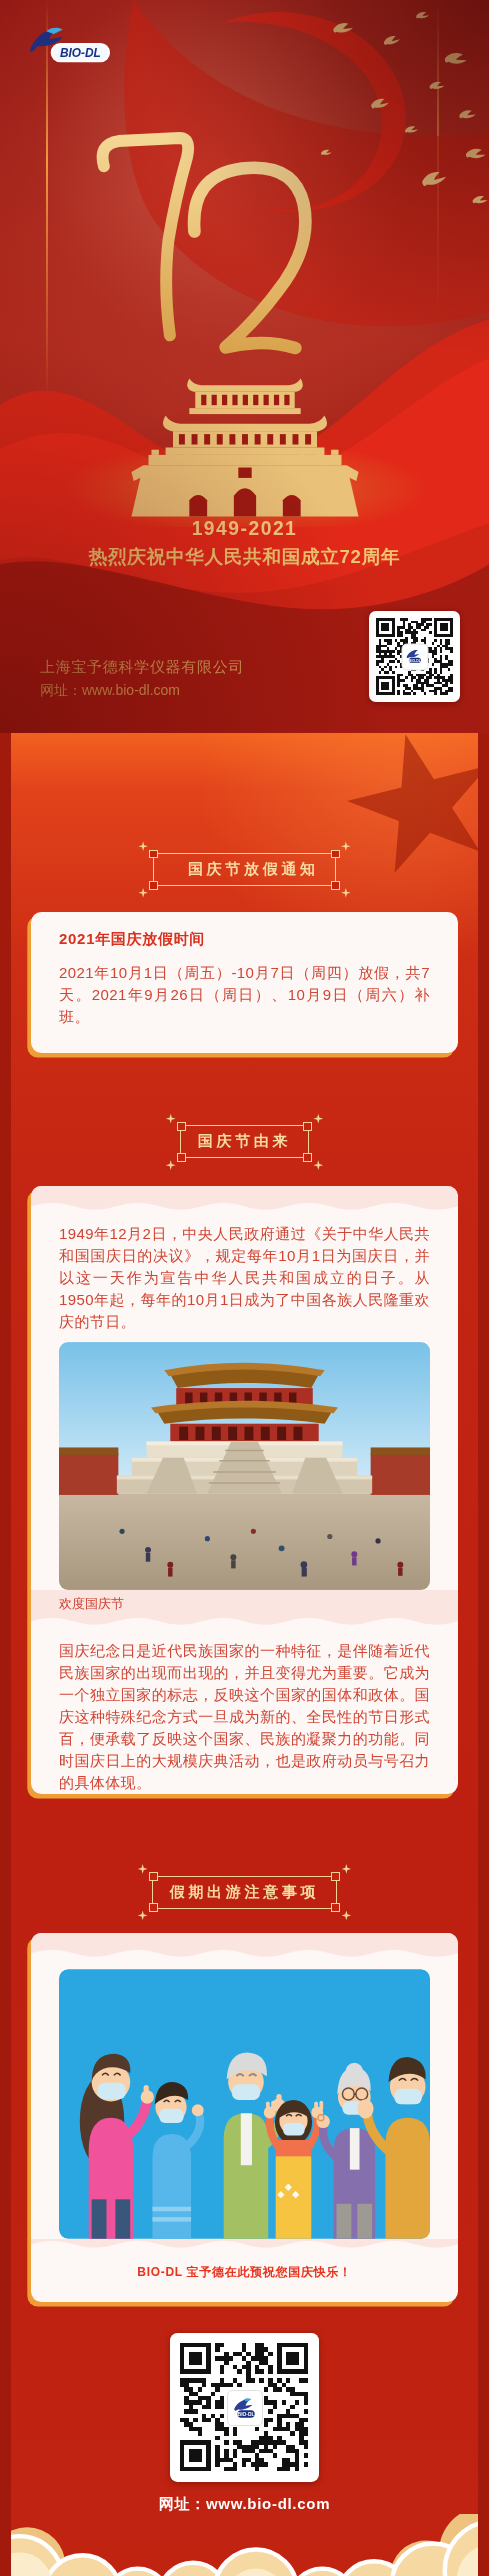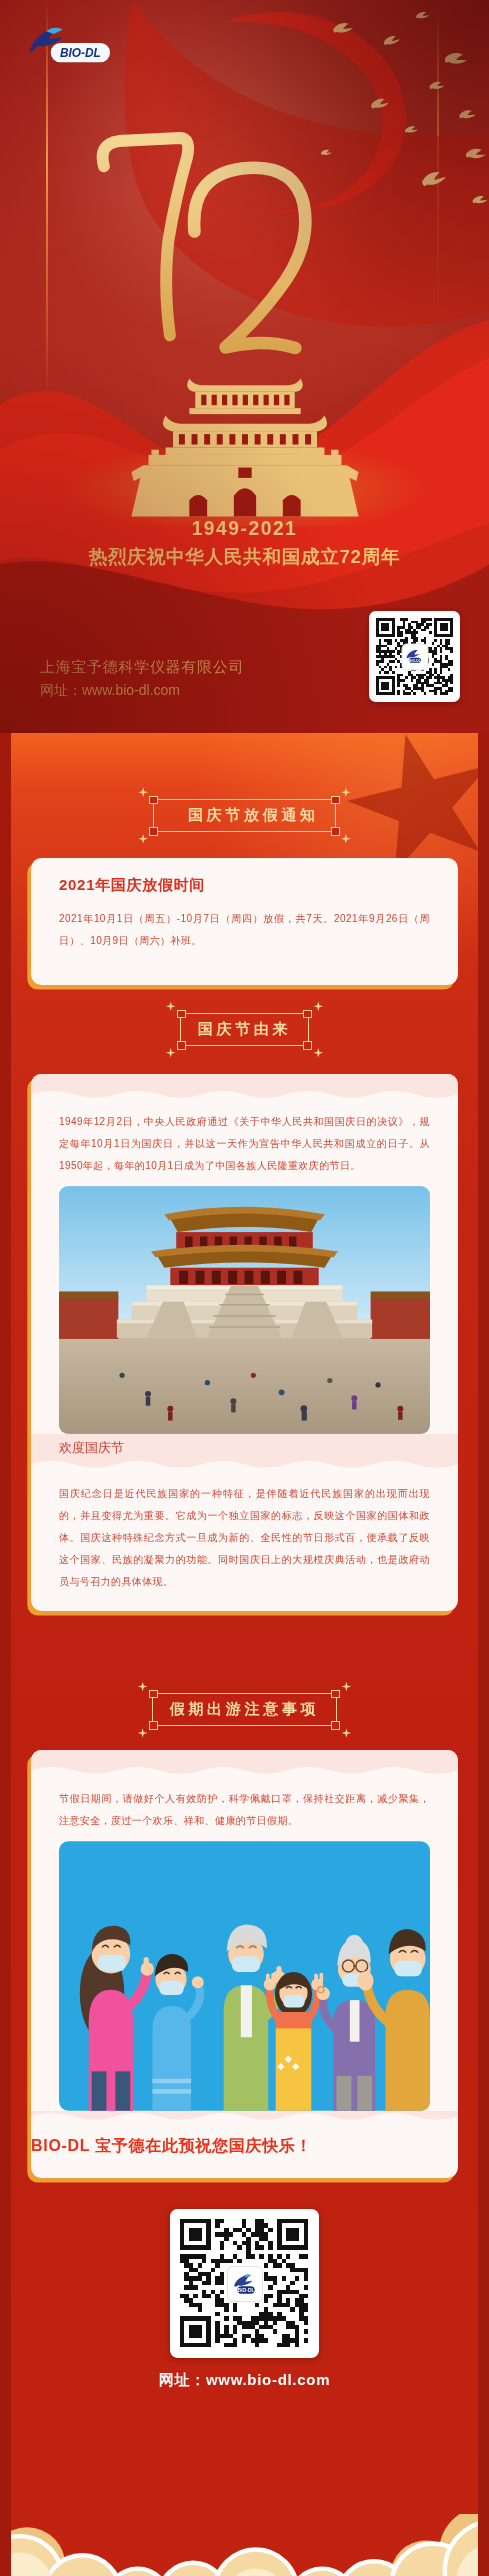--- a/index.html
+++ b/index.html
@@ -38,37 +38,37 @@
   .inner::before{content:"";position:absolute;left:0;top:0;width:100%;height:238px;
     background:radial-gradient(circle at 82% 45px, rgba(255,140,60,.38) 0%, rgba(0,0,0,0) 46%);}
   .star{position:absolute;top:-1.5px;right:-21px;width:152px;height:145px;background:rgba(148,22,6,.55);
     clip-path:polygon(50% 0%,61% 35%,98% 35%,68% 57%,79% 91%,50% 70%,21% 91%,32% 57%,2% 35%,39% 35%);transform:rotate(-14deg);}
   
   .badge{display:table;margin:0 auto;position:relative;padding:6px 16.3px;border:1.1px solid #f2d494;color:#f6dca2;font-size:15px;font-weight:bold;letter-spacing:3.7px;white-space:nowrap;}
   .badge .cs{position:absolute;width:6.7px;height:6.7px;border:1.1px solid #f2d494;background:#c3250f;}
   .cs.tl{left:-4.5px;top:-4.5px}.cs.tr{right:-4.5px;top:-4.5px}.cs.bl{left:-4.5px;bottom:-4.5px}.cs.br{right:-4.5px;bottom:-4.5px}
   .badge .sp{position:absolute;width:9.7px;height:9.7px;background:#f2d494;clip-path:polygon(50% 0,61% 39%,100% 50%,61% 61%,50% 100%,39% 61%,0 50%,39% 39%);}
   .sp.tl{left:-15.6px;top:-12.6px}.sp.tr{right:-15.6px;top:-12.6px}.sp.bl{left:-15.6px;bottom:-12.6px}.sp.br{right:-15.6px;bottom:-12.6px}
-  .b1{margin-top:66px;padding-left:34px;} .b2{margin-top:28px;} .b3{margin-top:82px;font-family:Liberation Mono, monospace;}
+  .b1{margin-top:120px;padding-left:34px;} .b2{margin-top:72px;} .b3{margin-top:82px;font-family:Liberation Mono, monospace;}
   
   .card{width:427px;margin:0 auto;background:#fdf8f5;border-radius:10.4px;box-shadow:-3.7px 4.5px 0 #ef9d35;position:relative;overflow:hidden;}
   .card1{margin-top:26px;min-height:127px;box-sizing:border-box;padding:18px 28px 25px;}
   .card2{margin-top:27.5px;} .card3{margin-top:24px;}
   .c-title{color:#d8311f;font-size:15px;font-weight:bold;letter-spacing:0.7px;}
-  .c-body{color:#d04534;font-size:10px;line-height:22px;text-align:justify;letter-spacing:0.4px;}
+  .c-body{color:#d04534;font-size:15px;line-height:22px;text-align:justify;letter-spacing:0.4px;}
   .card1 .c-body{margin-top:13.4px;}
   .waveband{height:15px;background:#fbe5e0;}
   .wavesvg{display:block;width:427px;height:12px;}
   .card .para{margin:10.4px 28px 0;}
   .media{display:block;margin:9px auto 0;width:371px;border-radius:9px;overflow:hidden;}
   .capstrip{background:#fbe5e0;padding:5.2px 28px 2.2px;}
   .caption{color:#cf4032;font-size:13px;}
   .p2{margin:12px 28px 0;}
-  .card2{padding-bottom:18px;} .card3{padding-bottom:21px;}
-  .wish{margin-top:13.4px;text-align:left;color:#e8321c;font-size:16px;font-weight:bold;letter-spacing:0.7px;}
+  .card2{} .card3{padding-bottom:21px;}
+  .wish{margin-top:13.4px;text-align:center;color:#e8321c;font-size:12px;font-weight:bold;letter-spacing:0.7px;}
   
   .qr-bottom{width:149px;height:149px;margin:31px auto 0;border-radius:7.4px;}
   .qr-bottom svg.qrsvg{position:absolute;left:10.4px;top:10.4px;width:128px;height:128px;}
   .qr-bottom .qr-logo{width:34px;height:34px;}
   .f-url{margin-top:13.4px;text-align:center;color:#ffffff;font-size:15px;font-weight:bold;letter-spacing:0.7px;}
   .clouds{position:absolute;left:0;bottom:0;width:489px;height:62px;}
 </style>
 </head>
 <body>
 
@@ -623,21 +623,20 @@
     <span class="sp bl"></span>
         <span class="sp br"></span>
     <span>假期出游注意事项</span>
   </div>
 
   <div class="card card3">
     <div class="waveband"></div>
     <svg class="wavesvg" viewBox="0 0 575 16">
           <path fill="#fbe5e0" d="M0 0H575V7Q546.3 16.5 517.5 7T460 7T402.5 7T345 7T287.5 7T230 7T172.5 7T115 7T57.5 7T0 7Z"></path>
         </svg>
-    <div class="c-body para">节假日期间，请做好个人有效防护，科学佩戴口罩，保持社交距离，减少聚集，注意安全，度过一个欢乐、祥和、健康的节日假期。</div>
 
     <svg class="media" width="371" height="270" viewBox="0 0 500 363">
       <rect width="500" height="363" rx="12" fill="#2aa7e0"></rect>
 
       <g>
         <ellipse cx="58" cy="205" rx="30" ry="62" fill="#54392b"></ellipse>
         <path d="M40 363 V245 Q40 200 70 200 Q100 200 100 245 V363 Z" fill="#f0539b"></path>
         <rect x="44" y="310" width="20" height="53" fill="#39577a"></rect>
             <rect x="76" y="310" width="20" height="53" fill="#39577a"></rect>
         <path d="M92 225 Q114 205 118 180" stroke="#f0539b" stroke-width="13" fill="none" stroke-linecap="round"></path>

